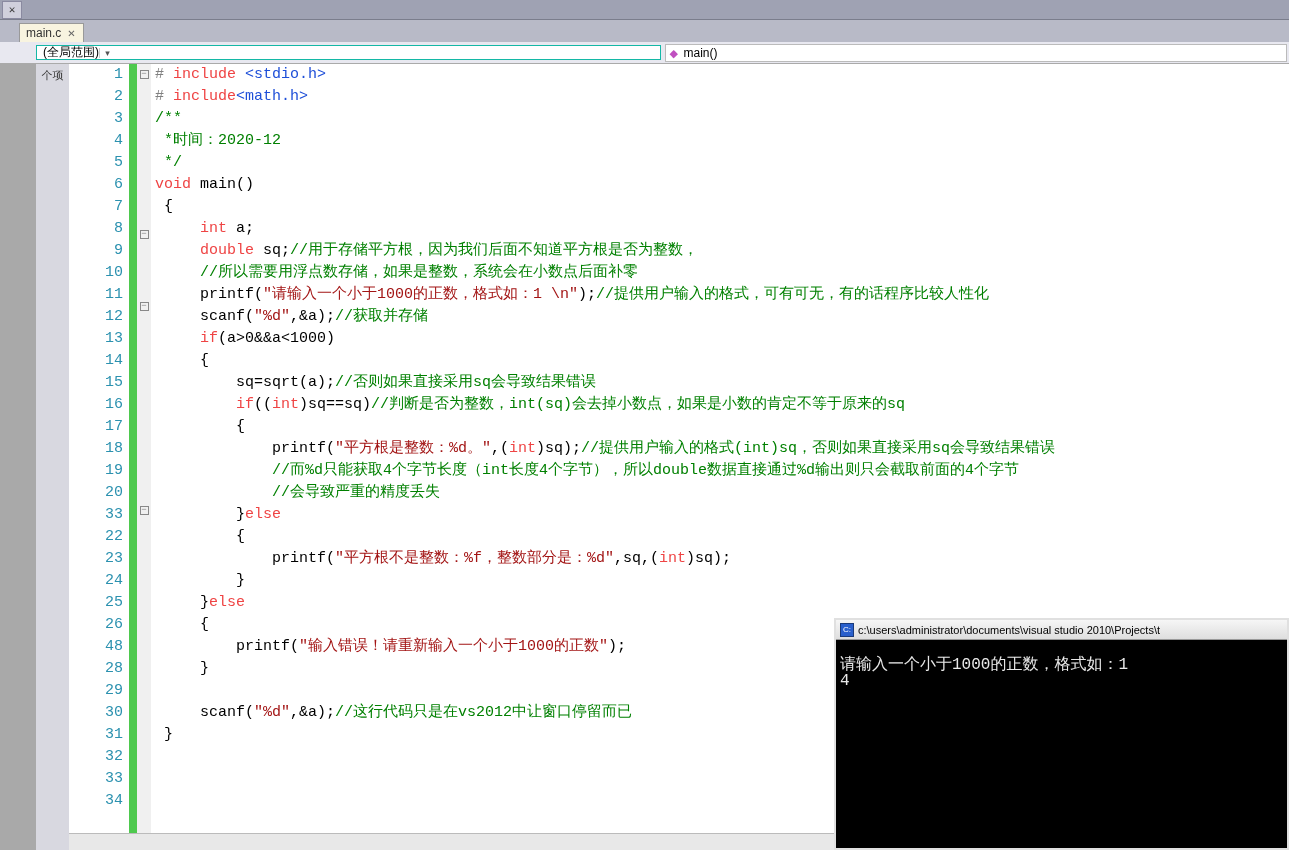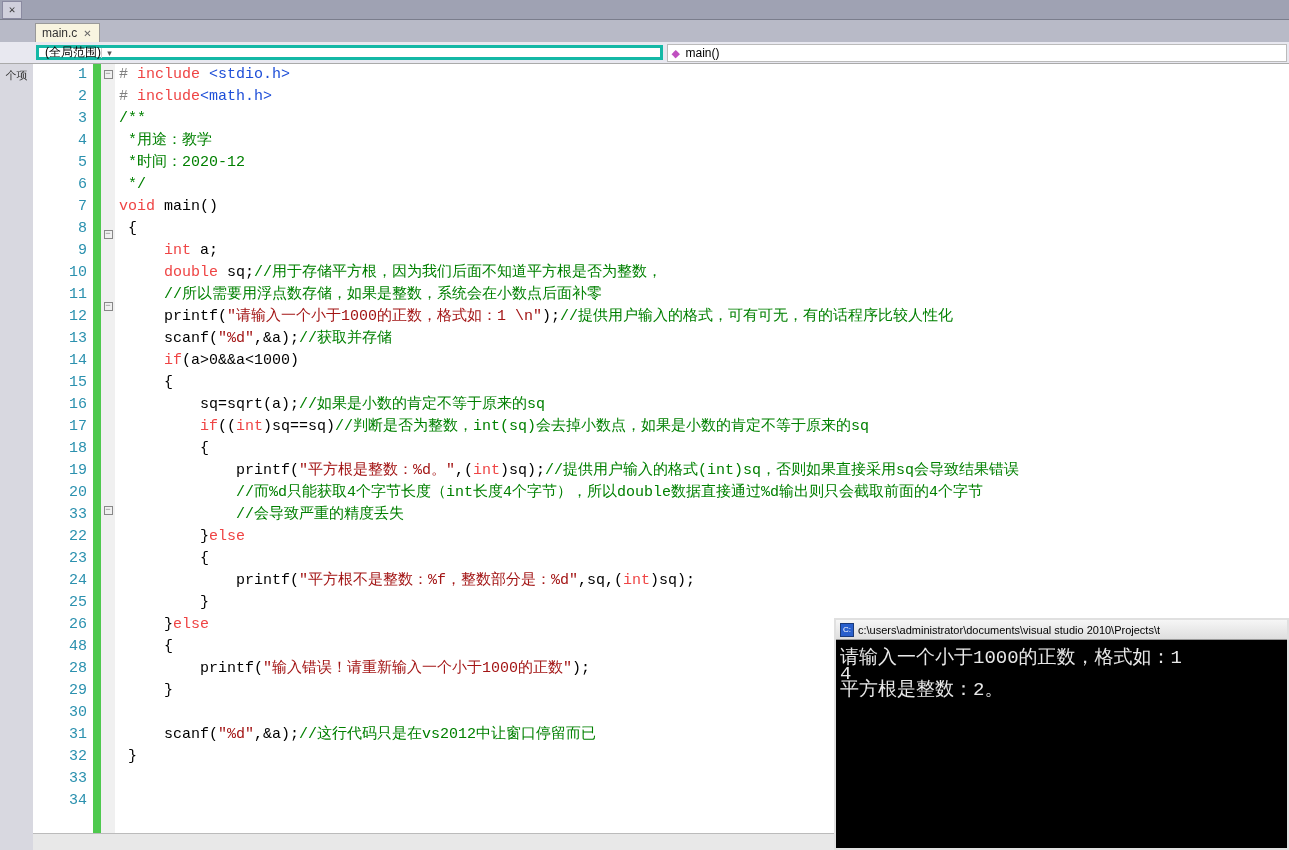--- a/index.html
+++ b/index.html
@@ -25,21 +25,21 @@
   border: 1px solid #8a8aa0;
   margin-left: 2px;
   display: flex; align-items: center; justify-content: center;
   font-size: 11px; color: #404040;
 }
 .tab-strip {
   height: 22px;
   background: #b8bac7;
   display: flex;
   align-items: flex-end;
-  padding-left: 35px;
+  padding-left: 19px;
 }
 .tab {
   background: #f8f4e0;
   border: 1px solid #999;
   border-bottom: none;
   padding: 2px 6px;
   font-size: 12px;
   font-family: sans-serif;
   display: flex;
   align-items: center;
@@ -53,21 +53,21 @@
 }
 .nav-bar {
   height: 22px;
   background: #e8e8f0;
   border-bottom: 1px solid #aaa;
   display: flex;
   align-items: center;
 }
 .scope-dropdown {
   flex: 1;
-  border: 3px solid #14b8a6;
+  border: 1px solid #14b8a6;
   height: 15px;
   margin: 0 2px 0 36px;
   background: #fff;
   padding-left: 6px;
   font-size: 12px;
   font-family: sans-serif;
   display: flex;
   align-items: center;
   justify-content: flex-start;
   max-width: 855px;
@@ -92,20 +92,21 @@
 .func-icon {
   width: 12px; height: 12px;
   display: inline-block;
   color: #c050c0;
   font-size: 11px;
 }
 .main-area {
   display: flex;
   height: calc(100% - 64px);
   position: relative;
+  margin-left: 36px;
 }
 .left-strip {
   width: 33px;
   background: #d8d8e0;
   font-size: 11px;
   font-family: sans-serif;
   padding-top: 4px;
   text-align: center;
   color: #333;
 }
@@ -181,23 +182,23 @@
   gap: 4px;
 }
 .console-icon {
   width: 14px; height: 14px;
   background: #295fcc;
   border: 1px solid #1a3a7a;
   display: inline-flex; align-items: center; justify-content: center;
   color: #fff; font-size: 8px;
 }
 .console-body {
-  padding: 10px 4px;
+  padding: 17px 4px;
   color: #e8e8e8;
-  font-size: 19px;
+  font-size: 16px;
   font-family: SimSun, 'Courier New', monospace;
   line-height: 16px;
 }
 .bottom-scroll {
   position: absolute;
   bottom: 0; left: 33px; right: 0;
   height: 17px;
   background: #e8e8e8;
   border-top: 1px solid #bbb;
 }
@@ -338,33 +339,32 @@
           <div class="code-line"></div>
           <div class="code-line"></div>
           <div class="code-line"></div>
           <div class="code-line"></div>
           <div class="code-line"></div>
         </div>
         <div class="code-text">
           <div class="code-line"><span class="pp">#</span><span class="kw"> include </span><span class="inc">&lt;stdio.h&gt;</span></div>
           <div class="code-line"><span class="pp">#</span><span class="kw"> include</span><span class="inc">&lt;math.h&gt;</span></div>
           <div class="code-line"><span class="cmt">/**</span></div>
-          <div class="code-line"><span class="cmt"> *用途：教学</span></div>
           <div class="code-line"><span class="cmt"> *时间：2020-12</span></div>
           <div class="code-line"><span class="cmt"> */</span></div>
           <div class="code-line"><span class="kw">void</span><span class="txt"> main()</span></div>
           <div class="code-line"><span class="txt"> {</span></div>
           <div class="code-line"><span class="txt">     </span><span class="kw">int</span><span class="txt"> a;</span></div>
           <div class="code-line"><span class="txt">     </span><span class="kw">double</span><span class="txt"> sq;</span><span class="cmt">//用于存储平方根，因为我们后面不知道平方根是否为整数，</span></div>
           <div class="code-line"><span class="txt">     </span><span class="cmt">//所以需要用浮点数存储，如果是整数，系统会在小数点后面补零</span></div>
           <div class="code-line"><span class="txt">     printf(</span><span class="str">"请输入一个小于1000的正数，格式如：1 \n"</span><span class="txt">);</span><span class="cmt">//提供用户输入的格式，可有可无，有的话程序比较人性化</span></div>
           <div class="code-line"><span class="txt">     scanf(</span><span class="str">"%d"</span><span class="txt">,&amp;a);</span><span class="cmt">//获取并存储</span></div>
           <div class="code-line"><span class="txt">     </span><span class="kw">if</span><span class="txt">(a&gt;0&amp;&amp;a&lt;1000)</span></div>
           <div class="code-line"><span class="txt">     {</span></div>
-          <div class="code-line"><span class="txt">         sq=sqrt(a);</span><span class="cmt">//如果是小数的肯定不等于原来的sq</span></div>
+          <div class="code-line"><span class="txt">         sq=sqrt(a);</span><span class="cmt">//否则如果直接采用sq会导致结果错误</span></div>
           <div class="code-line"><span class="txt">         </span><span class="kw">if</span><span class="txt">((</span><span class="kw">int</span><span class="txt">)sq==sq)</span><span class="cmt">//判断是否为整数，int(sq)会去掉小数点，如果是小数的肯定不等于原来的sq</span></div>
           <div class="code-line"><span class="txt">         {</span></div>
           <div class="code-line"><span class="txt">             printf(</span><span class="str">"平方根是整数：%d。"</span><span class="txt">,(</span><span class="kw">int</span><span class="txt">)sq);</span><span class="cmt">//提供用户输入的格式(int)sq，否则如果直接采用sq会导致结果错误</span></div>
           <div class="code-line"><span class="txt">             </span><span class="cmt">//而%d只能获取4个字节长度（int长度4个字节），所以double数据直接通过%d输出则只会截取前面的4个字节</span></div>
           <div class="code-line"><span class="txt">             </span><span class="cmt">//会导致严重的精度丢失</span></div>
           <div class="code-line"><span class="txt">         }</span><span class="kw">else</span></div>
           <div class="code-line"><span class="txt">         {</span></div>
           <div class="code-line"><span class="txt">             printf(</span><span class="str">"平方根不是整数：%f，整数部分是：%d"</span><span class="txt">,sq,(</span><span class="kw">int</span><span class="txt">)sq);</span></div>
           <div class="code-line"><span class="txt">         }</span></div>
           <div class="code-line"><span class="txt">     }</span><span class="kw">else</span></div>
@@ -381,15 +381,14 @@
 </div>
 
 <div class="console-window">
   <div class="console-title">
     <span class="console-icon">C:</span>
     <span>c:\users\administrator\documents\visual studio 2010\Projects\t</span>
   </div>
   <div class="console-body" id="console-body">
       <div>请输入一个小于1000的正数，格式如：1</div>
       <div>4</div>
-      <div>平方根是整数：2。</div>
     </div>
 </div>
 
 </body></html>

